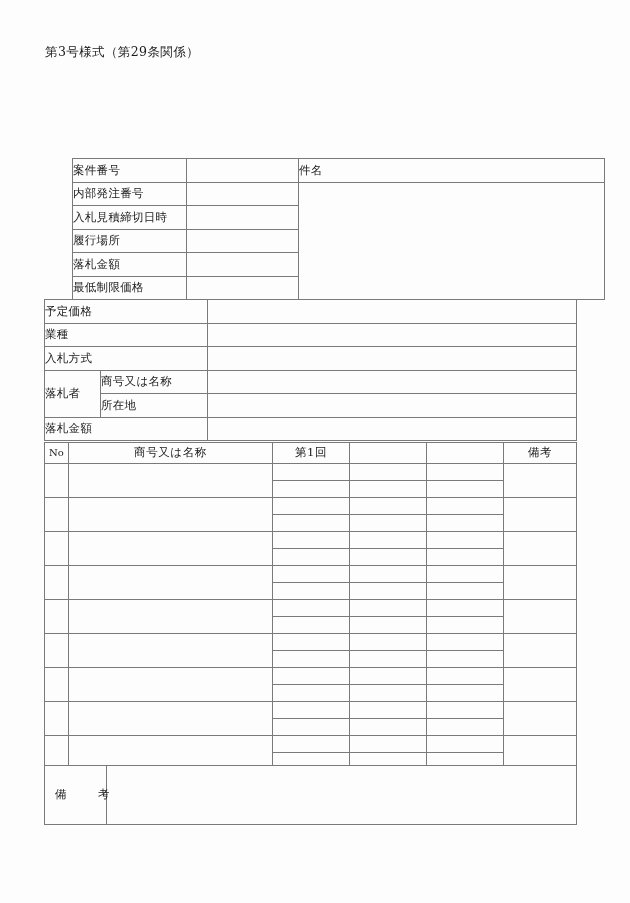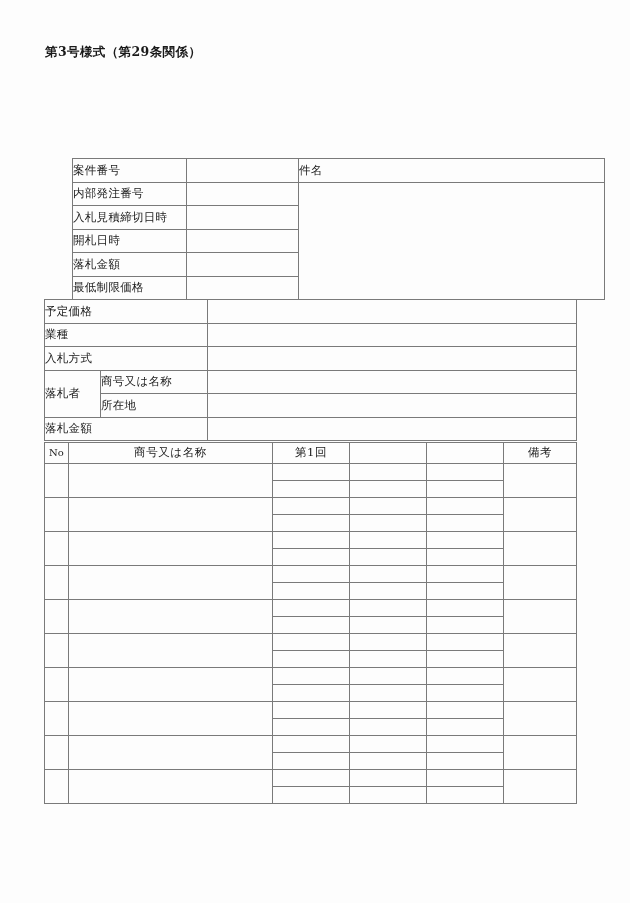--- a/index.html
+++ b/index.html
@@ -25,21 +25,20 @@
 
   
   .form-no {
     position: absolute;
     left: 45px;
     top: 46px;
     font-size: 12.5px;
     letter-spacing: 0.4px;
     line-height: 1;
     white-space: nowrap;
-    font-weight: bold;
   }
 
   
   .doc-title {
     position: absolute;
     left: 0;
     right: 0;
     top: 100px;
     text-align: center;
     font-size: 19px;
@@ -123,21 +122,21 @@
       <tr>
         <td class="lbl">内部発注番号</td>
         <td class="blank"></td>
         <td class="blank" rowspan="5"></td>
       </tr>
       <tr>
         <td class="lbl">入札見積締切日時</td>
         <td class="blank"></td>
       </tr>
       <tr>
-        <td class="lbl">開札日時</td>
+        <td class="lbl">履行場所</td>
         <td class="blank"></td>
       </tr>
       <tr>
         <td class="lbl">落札金額</td>
         <td class="blank"></td>
       </tr>
       <tr>
         <td class="lbl">最低制限価格</td>
         <td class="blank"></td>
       </tr>
@@ -323,14 +322,26 @@
           <td rowspan="2" class="lbl"></td>
         </tr>
         <tr>
           <td class="lbl-c"></td>
           <td class="lbl-c"></td>
           <td class="lbl-c"></td>
         </tr>
       </tbody>
   </table>
 
+  <table class="tbl" id="tbl-remarks">
+    <colgroup>
+      <col style="width:62px">
+      <col style="width:470px">
+    </colgroup>
+    <tbody>
+      <tr>
+        <td class="remarks-label">備　考</td>
+        <td class="blank"></td>
+      </tr>
+    </tbody>
+  </table>
 
 </div>
 
 </body></html>

